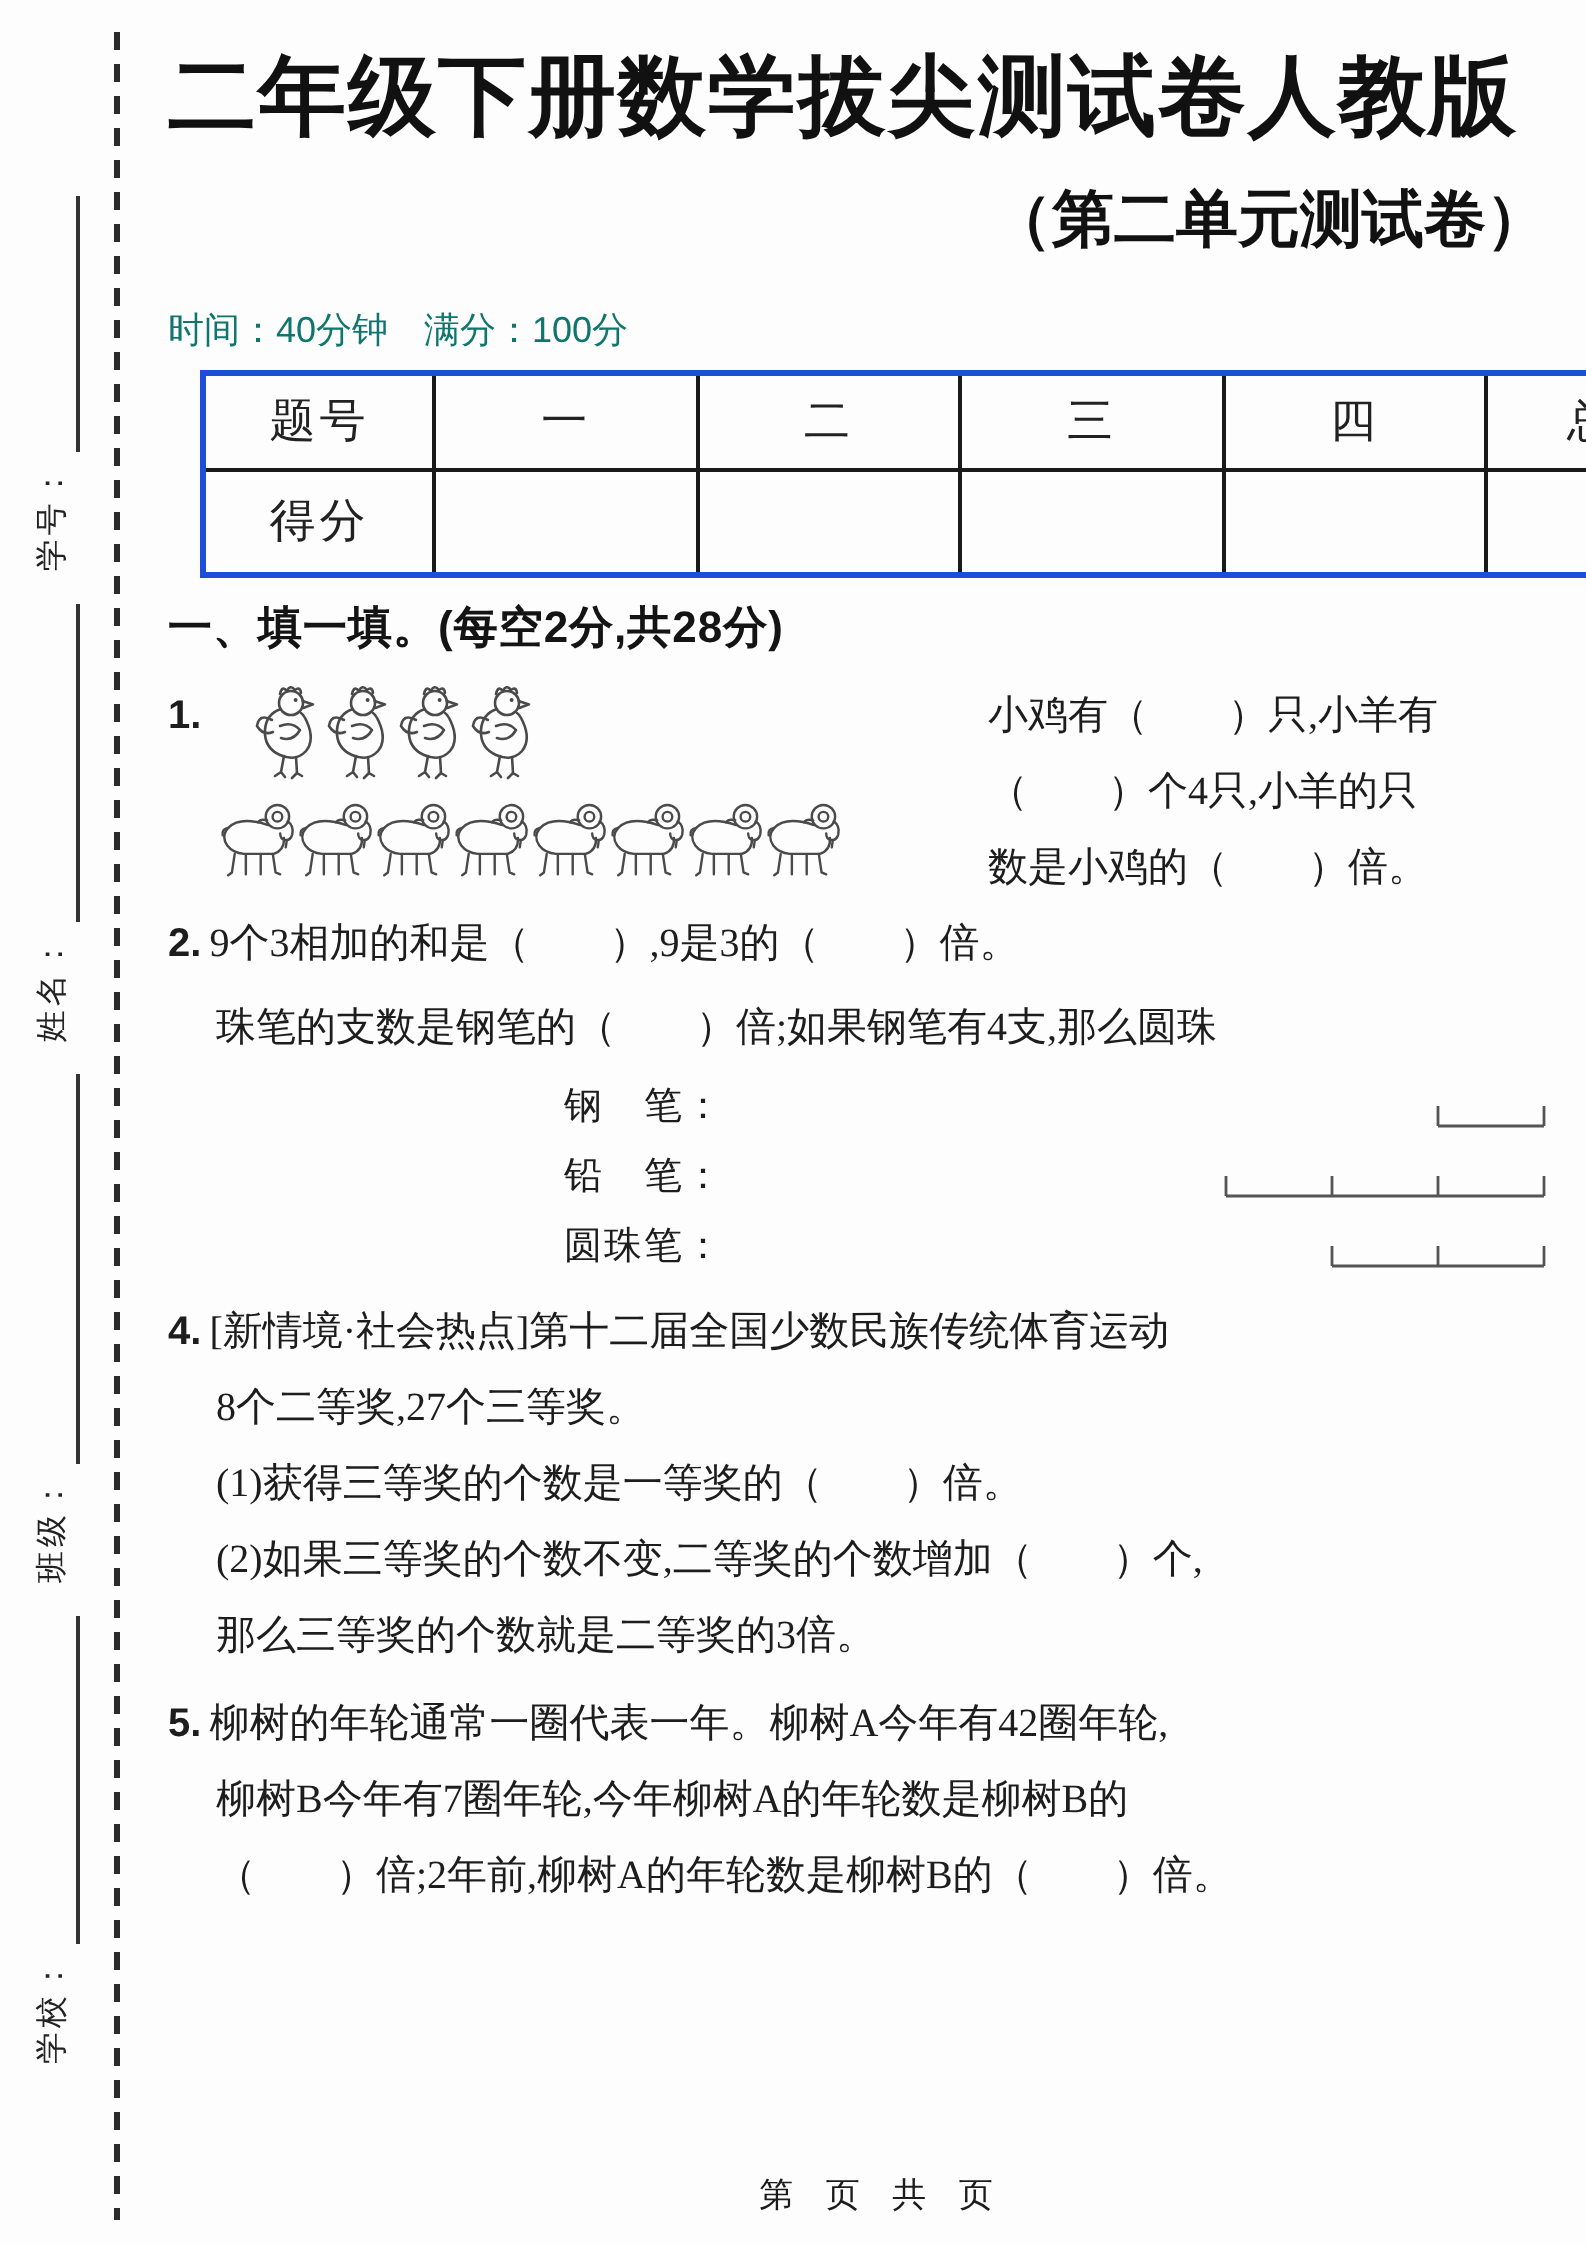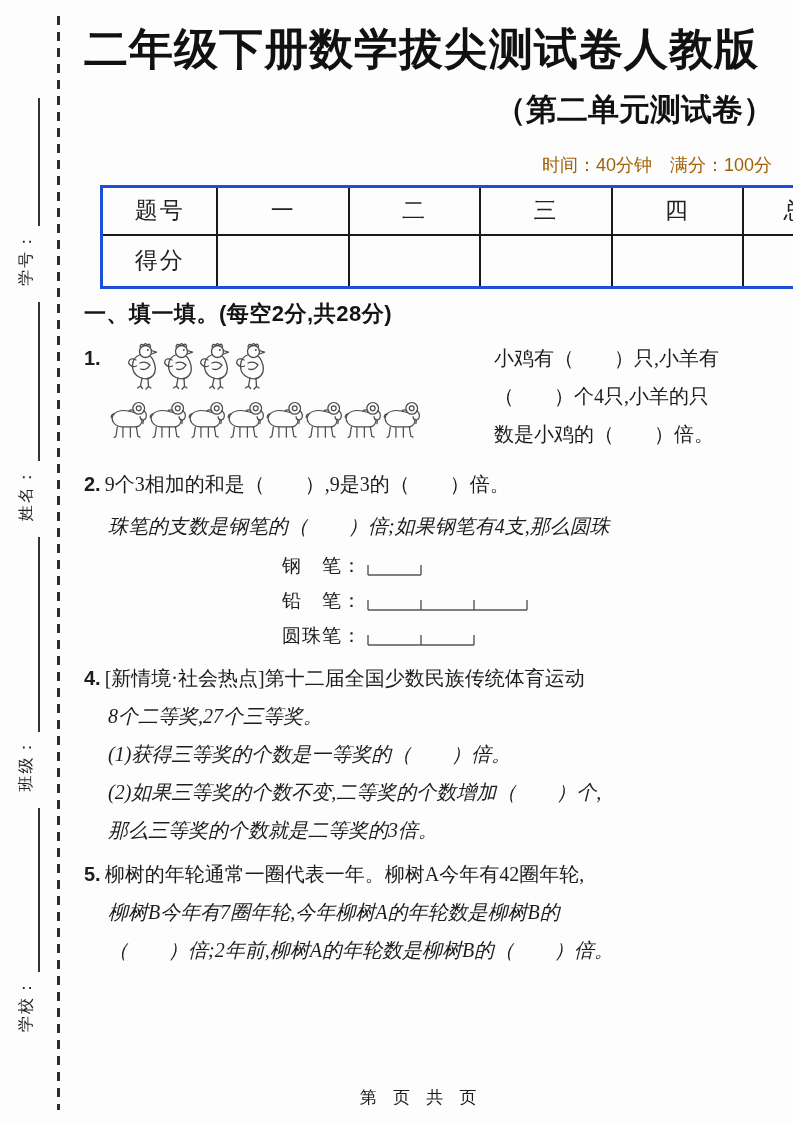--- a/index.html
+++ b/index.html
@@ -29,60 +29,60 @@
     margin:8px 0 0; text-align:left;
     font-family:"Liberation Sans","DejaVu Sans",sans-serif;
     font-weight:bold; font-size:44px; line-height:1.15; letter-spacing:1px; color:#111;
   }
   .subtitle {
     margin:14px 0 0; text-align:right;
     font-family:"Liberation Sans","DejaVu Sans",sans-serif;
     font-weight:bold; font-size:31px; color:#111;
   }
   .meta {
-    margin-top:22px; text-align:right; padding-right:2px;
+    margin-top:22px; text-align:left; padding-right:2px;
     font-family:"Liberation Sans","DejaVu Sans",sans-serif;
-    font-size:18px; color:#a16207;
+    font-size:18px; color:#0f766e;
   }
   table.score {
     margin:8px 0 0 16px; width:776px; border-collapse:collapse;
     border:3px solid #1d4ed8; table-layout:fixed;
   }
   table.score td {
     border:2px solid #1a1a1a; text-align:center;
     font-size:23px; letter-spacing:2px; color:#222;
   }
   table.score tr.hdr td  { height:44px; }
   table.score tr.body td { height:48px; }
   .sec-head {
     margin-top:10px;
     font-family:"Liberation Sans","DejaVu Sans",sans-serif;
     font-weight:bold; font-size:22px; color:#141414; letter-spacing:0.5px;
   }
   .q { font-size:20px; line-height:38px; }
   .qnum { font-weight:bold; font-family:"Liberation Sans",sans-serif; padding-right:4px; }
   .qline { white-space:nowrap; }
-  .qline.cont { padding-left:24px;font-style:italic; }
+  .qline.cont { padding-left:24px; }
   
   .q1 { margin-top:10px; display:flex; justify-content:space-between; }
   .q1-left { display:flex; align-items:flex-start; }
   .icon-row { display:flex; align-items:flex-end; }
   .row-chicken { margin-left:22px; }
   .row-sheep   { margin-left:4px; margin-top:2px; }
   .q1-text { width:280px; line-height:38px; }
-  .q2 { margin-top:12px; }
+  .q2 { }
   .q3 { margin-top:4px; }
   .q4 { margin-top:12px; }
   .q5 { margin-top:6px; }
   
   .diagram { margin:8px 0 0 198px; }
-  .diag-row { display:flex; align-items:flex-end; height:24px; margin-bottom:11px; }
+  .diag-row { display:flex; align-items:flex-end; height:24px; margin-bottom:11px;justify-content:space-between; }
   .diag-label { font-size:19px; line-height:22px; letter-spacing:1px; margin-right:4px; }
   .footer {
-    position:absolute; left:76px; top:1086px; width:690px; text-align:center;
+    position:absolute; left:96px; top:1086px; width:690px; text-align:center;
     font-size:17px; letter-spacing:6px; color:#1b1b1b;
   }
 </style>
 </head>
 <body>
 
 <div class="page">
 
   <div class="dash-line"></div>
   <div class="margin-strip" id="margin-strip">

